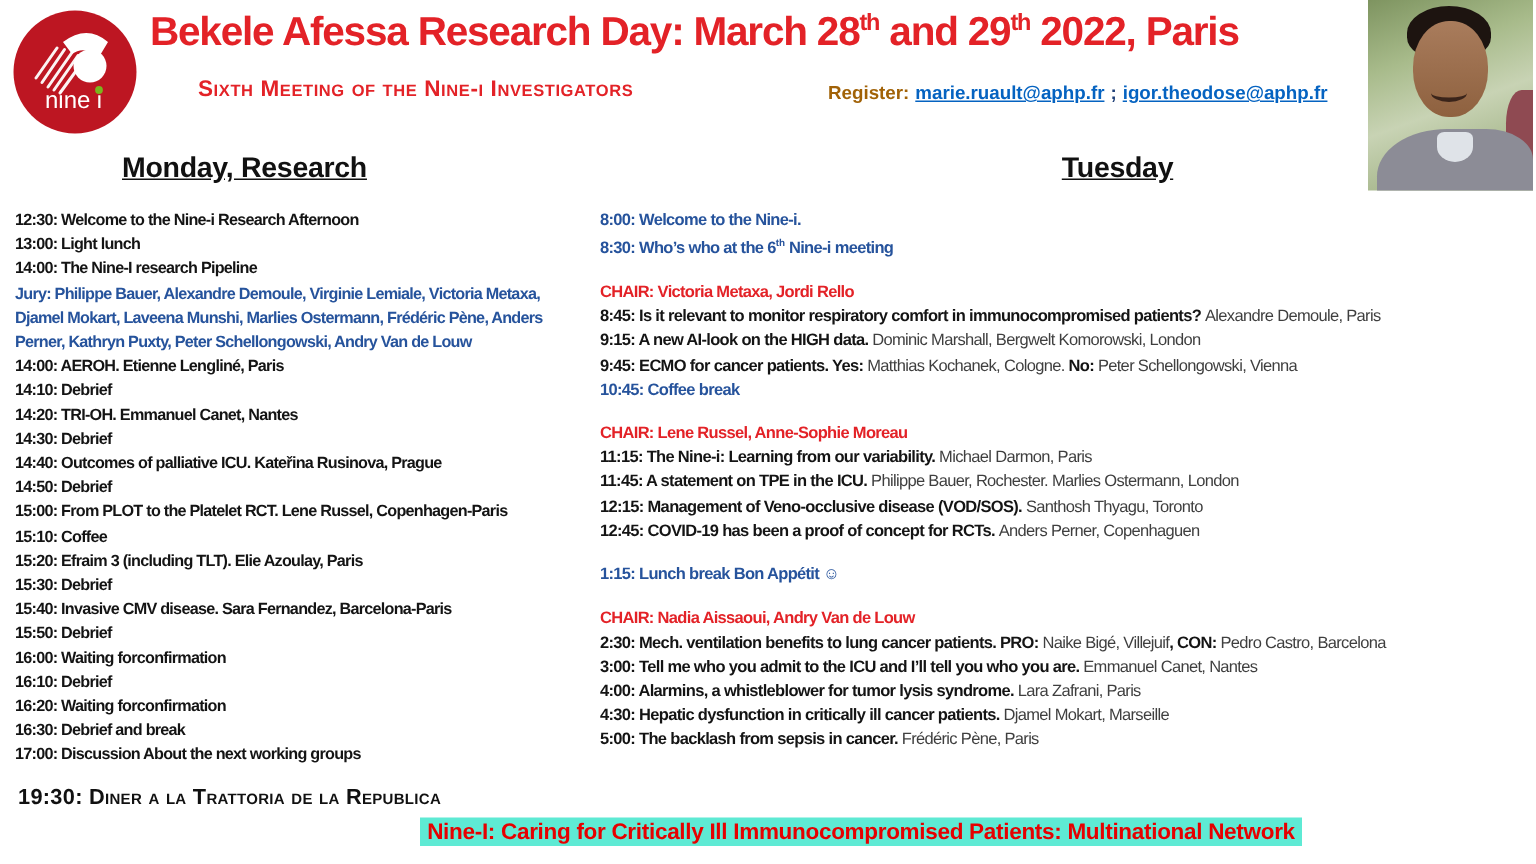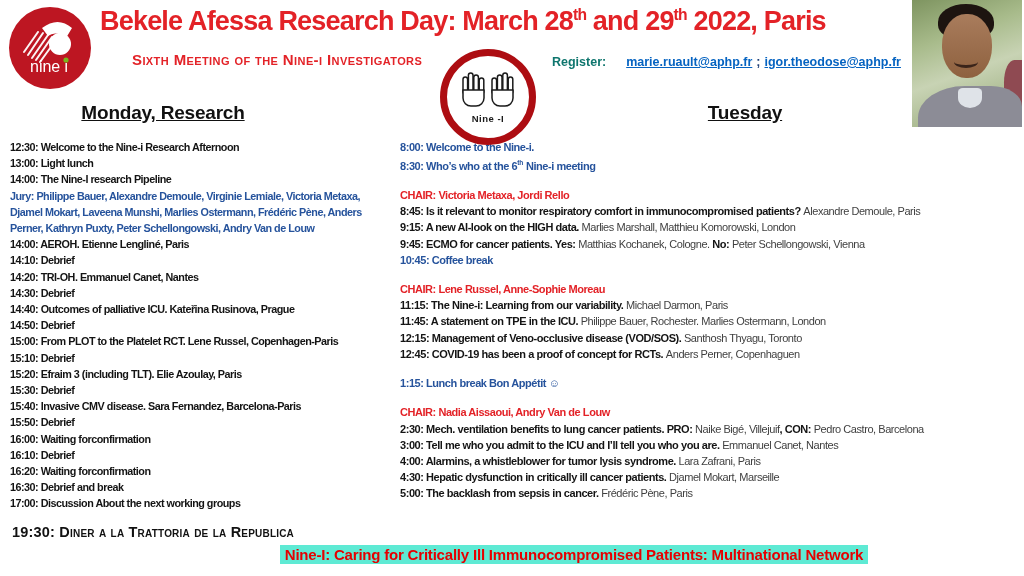--- a/index.html
+++ b/index.html
@@ -16,21 +16,21 @@
   .page{position:absolute;inset:0;}
 
   
   .logo{position:absolute;left:8px;top:6px;width:84px;height:84px;}
   .title{position:absolute;left:100px;top:6px;font-size:27px;font-weight:700;
          color:var(--red);white-space:nowrap;letter-spacing:-0.8px;}
   .title sup{font-size:58%;}
   .subtitle{position:absolute;left:104px;top:51px;font-size:15px;font-weight:700;
             color:var(--red);font-variant:small-caps;letter-spacing:0.4px;white-space:nowrap;margin-left:28px;}
   .register{position:absolute;left:552px;top:55px;font-size:12.5px;font-weight:700;white-space:nowrap;}
-  .reg-label{color:#0f766e;margin-right:20px;}
+  .reg-label{color:#a16207;margin-right:4px;}
   .register a{color:var(--link);text-decoration:underline;cursor:pointer;}
   .reg-sep{color:#1f3f77;margin:0 4px;}
 
   .badge{position:absolute;left:440px;top:49px;width:96px;height:96px;background:#fff;
          border:7px solid #ad0d12;border-radius:50%;display:flex;flex-direction:column;
          align-items:center;justify-content:center;z-index:3;}
   .badge-label{font-size:9.5px;font-weight:700;color:#1a1a1a;margin-top:1px;letter-spacing:0.5px;}
 
   .photo{position:absolute;left:912px;top:0;width:110px;height:127px;overflow:hidden;
          background:linear-gradient(160deg,#7e9460 0%,#a8bb8b 30%,#c8d3b4 55%,#8fa370 100%);}
@@ -97,37 +97,20 @@
   </div>
 
   <div class="title"><span>Bekele Afessa Research Day: March 28</span><sup>th</sup><span> and 29</span><sup>th</sup><span> 2022, Paris</span></div>
 
   <div class="subtitle">Sixth Meeting of the Nine-i Investigators</div>
 
   <div class="register">
     <span class="reg-label">Register:</span><a>marie.ruault@aphp.fr</a><span class="reg-sep">;</span><a>igor.theodose@aphp.fr</a>
   </div>
 
-  <div class="badge">
-    <svg width="56" height="42" viewBox="0 0 56 42">
-      <g stroke="#1a1a1a" stroke-width="1.5" fill="#ffffff" stroke-linejoin="round" stroke-linecap="round">
-        <rect x="3" y="7" width="4.6" height="17" rx="2.3"></rect>
-        <rect x="8.4" y="3" width="4.6" height="21" rx="2.3"></rect>
-        <rect x="13.8" y="5" width="4.6" height="19" rx="2.3"></rect>
-        <rect x="19.2" y="8" width="4.6" height="16" rx="2.3"></rect>
-        <path d="M3 20 h21 v8 a8 8 0 0 1 -8 8 h-5 a8 8 0 0 1 -8 -8 z"></path>
-        <rect x="32" y="8" width="4.6" height="16" rx="2.3"></rect>
-        <rect x="37.4" y="5" width="4.6" height="19" rx="2.3"></rect>
-        <rect x="42.8" y="3" width="4.6" height="21" rx="2.3"></rect>
-        <rect x="48.2" y="7" width="4.6" height="17" rx="2.3"></rect>
-        <path d="M32 20 h21 v8 a8 8 0 0 1 -8 8 h-5 a8 8 0 0 1 -8 -8 z"></path>
-      </g>
-    </svg>
-    <div class="badge-label">Nine -I</div>
-  </div>
 
   <div class="photo">
     <div class="ph-pink"></div>
     <div class="ph-hair"></div>
     <div class="ph-face"></div>
     <div class="ph-smile"></div>
     <div class="ph-body"></div>
     <div class="ph-collar"></div>
   </div>
 
@@ -138,21 +121,21 @@
         <div class="line"><span class="">13:00: Light lunch</span></div>
         <div class="line"><span class="">14:00: The Nine-I research Pipeline</span></div>
         <div class="line wrap"><span class=" c-blue" style="color: rgb(38, 83, 156);">Jury: Philippe Bauer, Alexandre Demoule, Virginie Lemiale, Victoria Metaxa, Djamel Mokart, Laveena Munshi, Marlies Ostermann, Frédéric Pène, Anders Perner, Kathryn Puxty, Peter Schellongowski, Andry Van de Louw</span></div>
         <div class="line"><span class="">14:00: AEROH. Etienne Lengliné, Paris</span></div>
         <div class="line"><span class="">14:10: Debrief</span></div>
         <div class="line"><span class="">14:20: TRI-OH. Emmanuel Canet, Nantes</span></div>
         <div class="line"><span class="">14:30: Debrief</span></div>
         <div class="line"><span class="">14:40: Outcomes of palliative ICU. Kateřina Rusinova, Prague</span></div>
         <div class="line"><span class="">14:50: Debrief</span></div>
         <div class="line"><span class="">15:00: From PLOT to the Platelet RCT. Lene Russel, Copenhagen-Paris</span></div>
-        <div class="line"><span class="">15:10: Debrief</span></div>
+        <div class="line"><span class="">15:10: Coffee</span></div>
         <div class="line"><span class="">15:20: Efraim 3 (including TLT). Elie Azoulay, Paris</span></div>
         <div class="line"><span class="">15:30: Debrief</span></div>
         <div class="line"><span class="">15:40: Invasive CMV disease. Sara Fernandez, Barcelona-Paris</span></div>
         <div class="line"><span class="">15:50: Debrief</span></div>
         <div class="line"><span class="">16:00: Waiting forconfirmation</span></div>
         <div class="line"><span class="">16:10: Debrief</span></div>
         <div class="line"><span class="">16:20: Waiting forconfirmation</span></div>
         <div class="line"><span class="">16:30: Debrief and break</span></div>
         <div class="line"><span class="">17:00: Discussion About the next working groups</span></div>
       </div>
@@ -162,21 +145,21 @@
   <div class="col tuesday">
     <div class="col-title tue-title">Tuesday</div>
     <div class="list">
         <div class="block">
           <div class="line"><span class="b c-blue" style="color: rgb(38, 83, 156); text-align: right;">8:00: Welcome to the Nine-i.</span></div>
           <div class="line"><span class="b c-blue" style="color: rgb(38, 83, 156);">8:30: Who’s who at the 6</span><sup class="b c-blue" style="color: rgb(38, 83, 156);">th</sup><span class="b c-blue" style="color: rgb(38, 83, 156);"> Nine-i meeting</span></div>
         </div>
         <div class="block">
           <div class="line chair">CHAIR: Victoria Metaxa, Jordi Rello</div>
           <div class="line"><span class="b">8:45: Is it relevant to monitor respiratory comfort in immunocompromised patients? </span><span class="">Alexandre Demoule, Paris</span></div>
-          <div class="line"><span class="b">9:15: A new AI-look on the HIGH data. </span><span class="">Marlies Marshall, Matthieu Komorowski, London</span></div>
+          <div class="line"><span class="b">9:15: A new AI-look on the HIGH data. </span><span class="">Dominic Marshall, Bergwelt Komorowski, London</span></div>
           <div class="line"><span class="b">9:45: ECMO for cancer patients. Yes: </span><span class="">Matthias Kochanek, Cologne. </span><span class="b">No: </span><span class="">Peter Schellongowski, Vienna</span></div>
           <div class="line"><span class="b c-blue" style="color: rgb(38, 83, 156);">10:45: Coffee break</span></div>
         </div>
         <div class="block">
           <div class="line chair">CHAIR: Lene Russel, Anne-Sophie Moreau</div>
           <div class="line"><span class="b">11:15: The Nine-i: Learning from our variability. </span><span class="">Michael Darmon, Paris</span></div>
           <div class="line"><span class="b">11:45: A statement on TPE in the ICU. </span><span class="">Philippe Bauer, Rochester. Marlies Ostermann, London</span></div>
           <div class="line"><span class="b">12:15: Management of Veno-occlusive disease (VOD/SOS). </span><span class="">Santhosh Thyagu, Toronto</span></div>
           <div class="line"><span class="b">12:45: COVID-19 has been a proof of concept for RCTs. </span><span class="">Anders Perner, Copenhaguen</span></div>
         </div>

